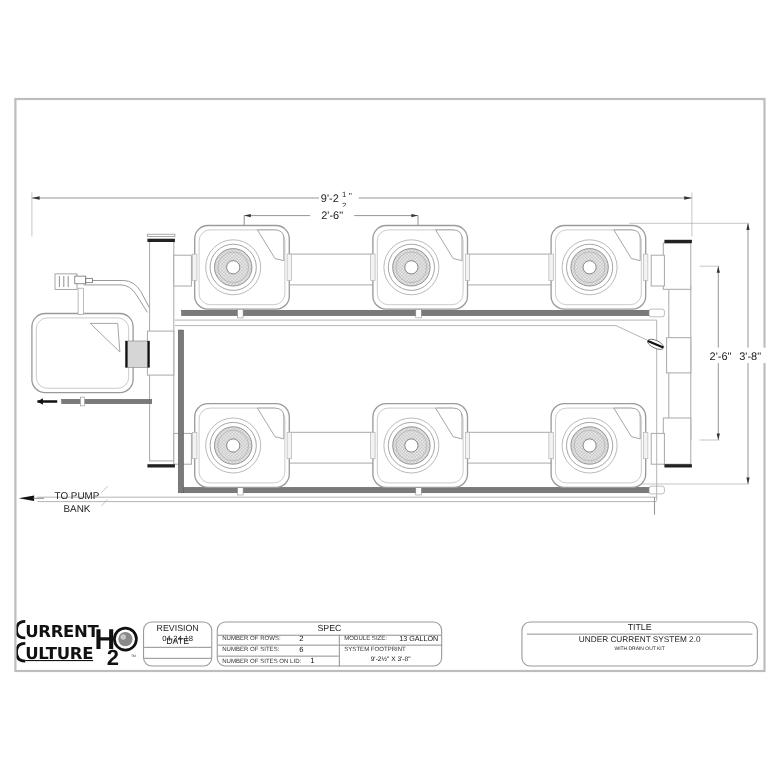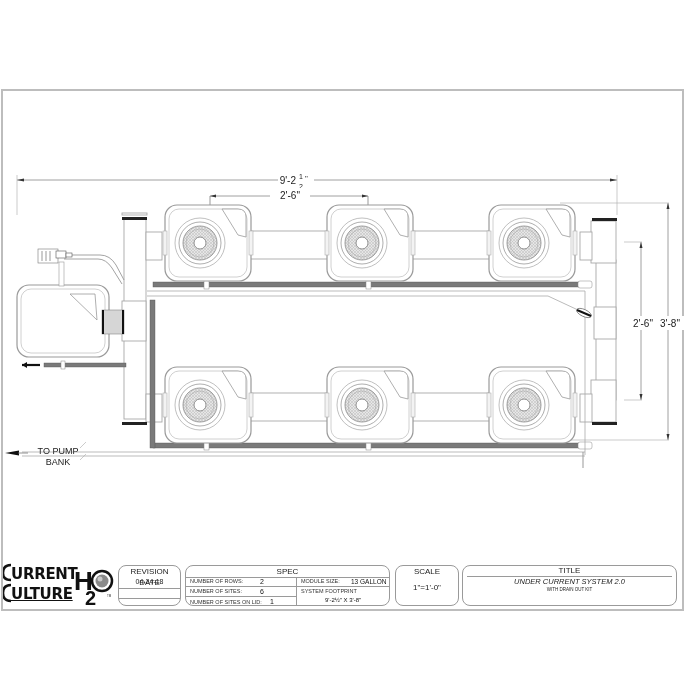--- a/index.html
+++ b/index.html
@@ -1,17 +1,17 @@
 <!DOCTYPE html>
 <html><head>
 <meta charset="utf-8">
 <style>
   html, body { margin:0; padding:0; background:#ffffff; }
   body { width:700px; height:700px; position:relative; overflow:hidden; font-family:"Liberation Sans", sans-serif; }
-  #sheet { position:absolute; left:0; top:0; width:608px; height:700px; }
+  #sheet { position:absolute; left:12px; top:0; width:608px; height:700px; }
   .frame { position:absolute; left:1px; top:89px; width:683px; height:522px; border:2px solid #bdbdbd; border-left-width:2px; box-sizing:border-box; }
   svg text { font-family:"Liberation Sans", sans-serif; }
   .tb { position:absolute; box-sizing:border-box; border:1px solid #9a9a9a; border-radius:8px; background:#fff; color:#222; }
   .tb .hd { text-align:center; font-size:8px; height:11px; line-height:11px; border-bottom:1px solid #9a9a9a; }
   .tb .row { font-size:5.5px; color:#333; }
   .logo { position:absolute; left:3px; top:563px; width:112px; height:44px; }
   .logo .l1, .logo .l2 { position:absolute; left:0; font-family:"DejaVu Sans", sans-serif; font-weight:bold; font-size:15px; letter-spacing:-0.3px; color:#111; }
   .logo .l1 { top:2px; }
   .logo .l2 { top:22px;text-decoration:underline; }
 </style>
@@ -225,23 +225,19 @@
       </div>
     </div>
   </div>
 
   <div class="tb" style="left:118px;top:565px;width:63px;height:41px;">
     <div class="hd" style="border-bottom:none;">REVISION DATE</div>
     <div style="text-align:center;font-size:7px;height:11px;line-height:9px;border-bottom:1px solid #9a9a9a;">04-24-18</div>
     <div style="height:9px;border-bottom:1px solid #9a9a9a;"></div>
   </div>
 
-  <div class="tb" style="left:395px;top:565px;width:64px;height:41px;">
-    <div class="hd" style="border-bottom:none;">SCALE</div>
-    <div style="text-align:center;font-size:8px;margin-top:6px;">1"=1'-0"</div>
-  </div>
 
   <div class="tb" style="left:462px;top:565px;width:215px;height:41px;">
     <div class="hd" style="border-bottom:none;height:10px;line-height:10px;">TITLE</div>
-    <div style="text-align:center;font-size:7.5px;line-height:9px;border-top:1px solid #9a9a9a;margin:0 4px;font-style:italic;">UNDER CURRENT SYSTEM 2.0</div>
+    <div style="text-align:center;font-size:7.5px;line-height:9px;border-top:1px solid #9a9a9a;margin:0 4px;">UNDER CURRENT SYSTEM 2.0</div>
     <div style="text-align:center;font-size:4.5px;line-height:7px;">WITH DRAIN OUT KIT</div>
   </div>
 </div>
 
 </body></html>

